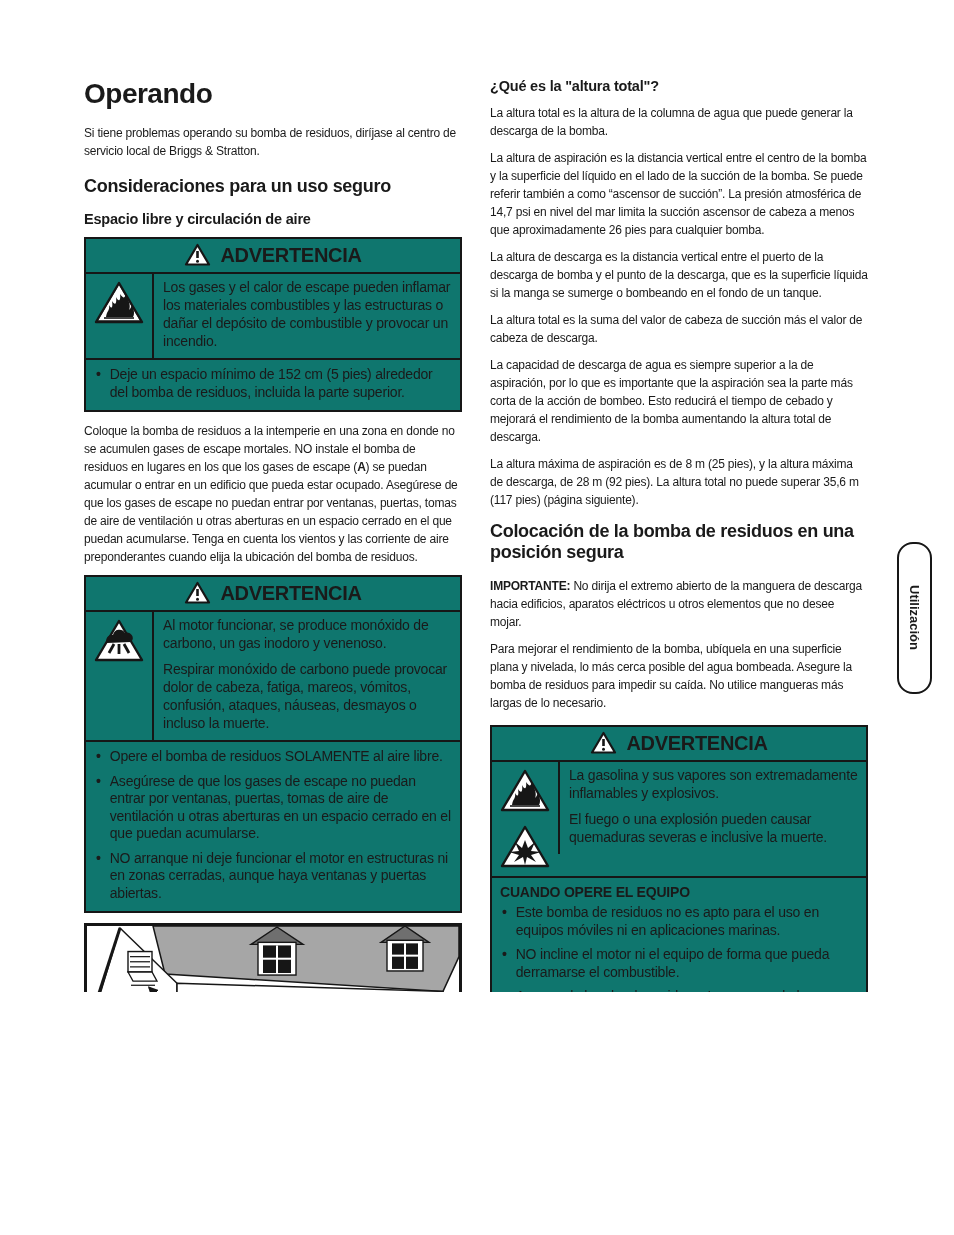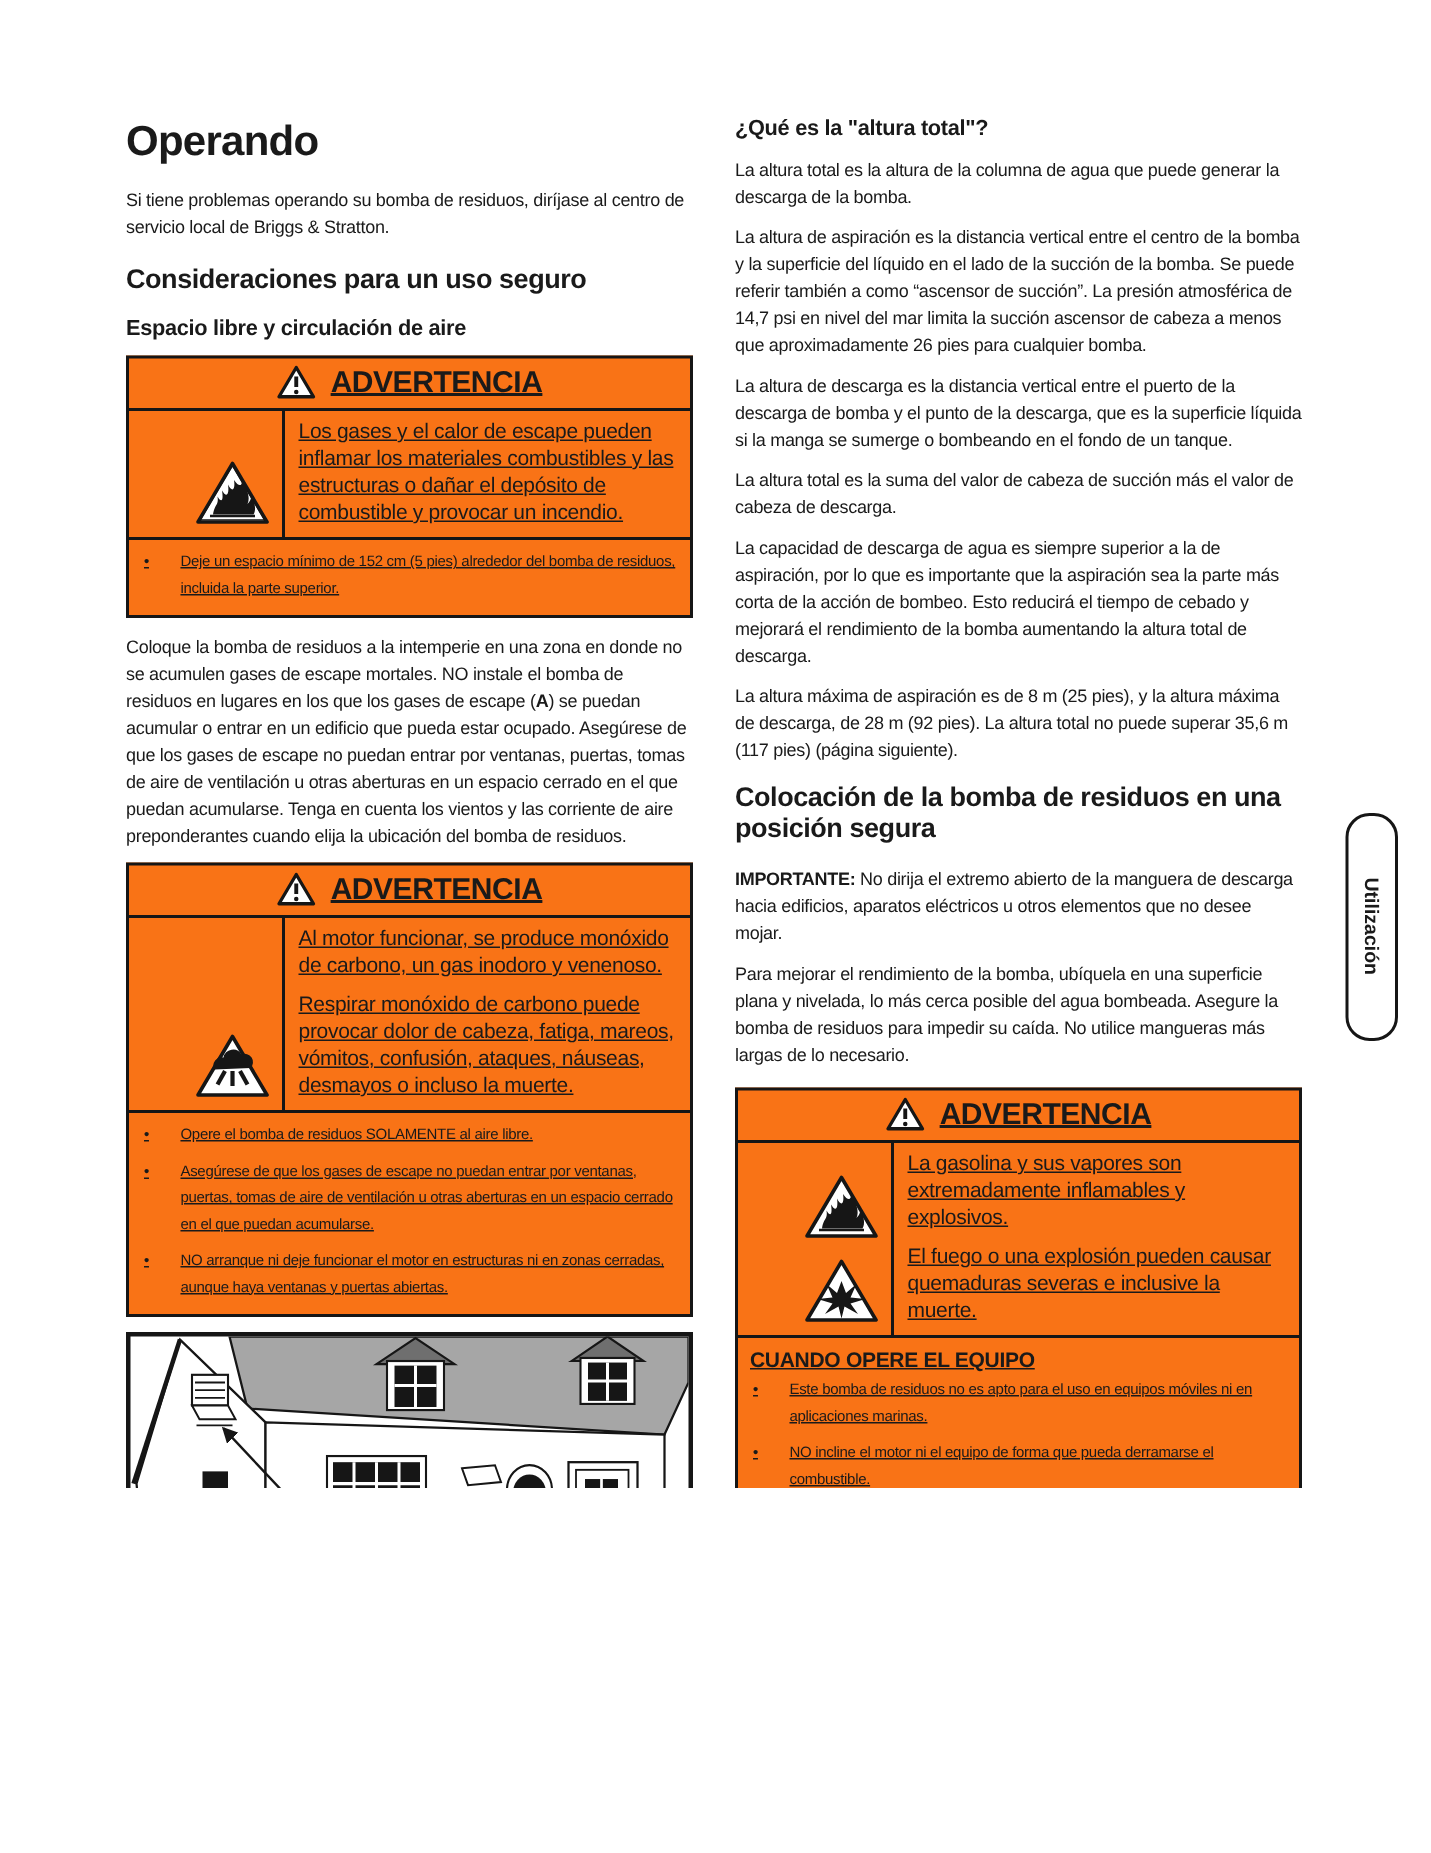--- a/index.html
+++ b/index.html
@@ -6,33 +6,33 @@
   .page{position:relative;width:954px;height:992px;background:#fff;
         font-family:"Liberation Sans",sans-serif;color:#1a1a1a;overflow:hidden;
         letter-spacing:-0.2px;}
   .col{position:absolute;top:78px;width:378px;}
   .col-left{left:84px;}
   .col-right{left:490px;}
   h1{font-size:28px;font-weight:bold;margin:0 0 14px 0;letter-spacing:-0.5px;}
   h2{font-size:18px;font-weight:bold;margin:16px 0 14px 0;letter-spacing:-0.3px;}
   h3{font-size:14.5px;font-weight:bold;margin:0 0 10px 0;}
   p.body{font-size:12px;line-height:18px;margin:0 0 9px 0;}
-  .warnbox{border:2.5px solid #161616;margin:0 0 10px 0;background:#f97316;text-decoration:underline;}
+  .warnbox{border:2.5px solid #161616;margin:0 0 10px 0;background:#0f766e;}
   .warnhead{display:flex;align-items:center;justify-content:center;gap:9px;
             padding:4px 0 5px 0;border-bottom:2.5px solid #161616;}
   .warnhead .wtitle{font-size:20px;font-weight:bold;letter-spacing:-0.3px;}
-  .warnbody{display:flex;align-items:flex-end;margin-left:36px;}
+  .warnbody{display:flex;align-items:flex-start;}
   .warnicons{width:62px;flex:0 0 62px;display:flex;flex-direction:column;
              align-items:center;justify-content:center;gap:10px;padding:6px 2px;}
   .warntext{flex:1;border-left:2px solid #161616;padding:4px 8px 6px 9px;}
   .warntext p{font-size:14px;line-height:18px;margin:0 0 8px 0;}
   .warntext p:last-child{margin-bottom:2px;}
   .warnfoot{border-top:2.5px solid #161616;padding:6px 8px 8px 8px;}
   .warnfoot-title{font-size:14px;font-weight:bold;margin:0 0 4px 0;}
-  .bullet{display:flex;gap:21px;font-size:10px;line-height:17.5px;margin:0 0 7px 0;}
+  .bullet{display:flex;gap:9px;font-size:14px;line-height:17.5px;margin:0 0 7px 0;}
   .bullet:last-child{margin-bottom:1px;}
   .bullet .dot{flex:0 0 auto;padding-left:2px;}
   .bullet .dot::before{content:"•";font-weight:bold;}
   .figure{border:3px solid #161616;height:281px;margin-top:9px;background:#fff;}
   .figure svg{display:block;width:100%;height:100%;}
   .imp-label{font-weight:bold;}
   .side-tab{position:absolute;left:897px;top:542px;width:31px;height:148px;
             border:2px solid #161616;border-radius:16px;display:flex;
             align-items:center;justify-content:center;}
   .side-tab span{writing-mode:vertical-rl;text-orientation:mixed;

